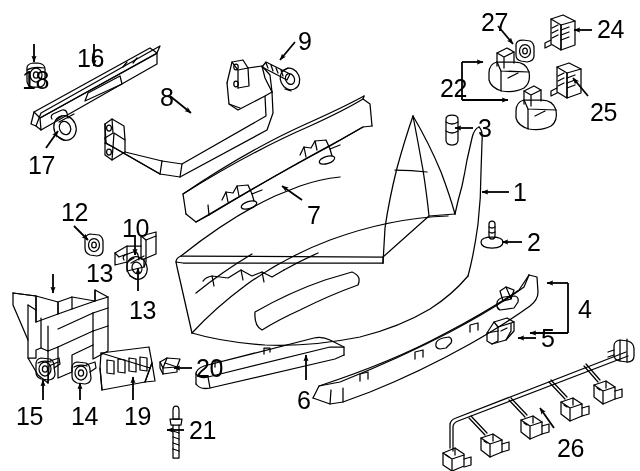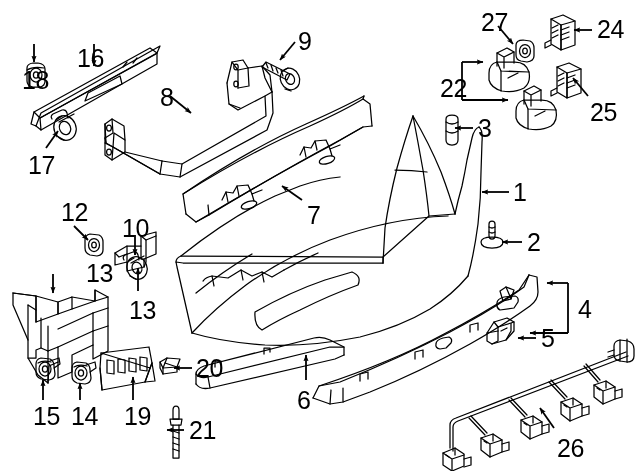--- a/index.html
+++ b/index.html
@@ -452,21 +452,21 @@
       <div class="callout-label" style="left: 541px; top: 326px;">5</div>
       <div class="callout-label" style="left: 297px; top: 388px;">6</div>
       <div class="callout-label" style="left: 307px; top: 203px;">7</div>
       <div class="callout-label" style="left: 160px; top: 85px;">8</div>
       <div class="callout-label" style="left: 298px; top: 29px;">9</div>
       <div class="callout-label" style="left: 122px; top: 216px;">10</div>
       <div class="callout-label" style="left: 129px; top: 298px;">13</div>
       <div class="callout-label" style="left: 61px; top: 200px;">12</div>
       <div class="callout-label" style="left: 44px; top: 261px; margin-left: 42px;">13</div>
       <div class="callout-label" style="left: 71px; top: 404px;">14</div>
-      <div class="callout-label" style="left: 33px; top: 404px;">15</div>
+      <div class="callout-label" style="left: 16px; top: 404px;">15</div>
       <div class="callout-label" style="left: 77px; top: 30px; margin-top: 16px;">16</div>
       <div class="callout-label" style="left: 28px; top: 153px;">17</div>
       <div class="callout-label" style="left: 22px; top: 30px; margin-top: 38px;">18</div>
       <div class="callout-label" style="left: 124px; top: 404px; text-align: center;">19</div>
       <div class="callout-label" style="left: 196px; top: 356px;">20</div>
       <div class="callout-label" style="left: 189px; top: 418px;">21</div>
       <div class="callout-label" style="left: 440px; top: 76px;">22</div>
       <div class="callout-label" style="left: 481px; top: 10px;">27</div>
       <div class="callout-label" style="left: 597px; top: 17px;">24</div>
       <div class="callout-label" style="left: 590px; top: 100px;">25</div>

